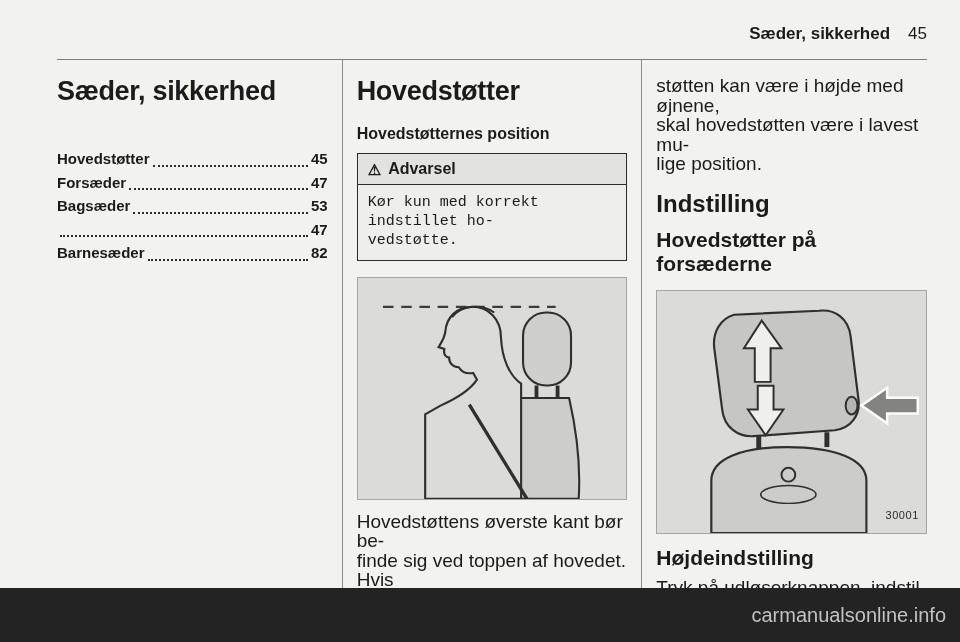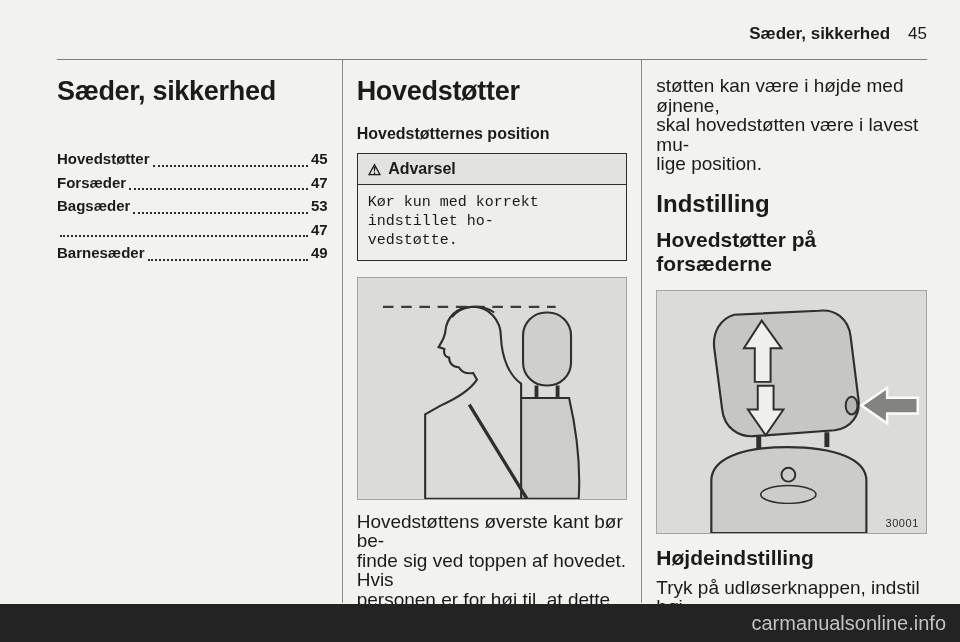--- a/index.html
+++ b/index.html
@@ -43,27 +43,27 @@
   .warning-box { border: 1px solid #2c2c2c; background: #eeeeeb; margin-top: 4px; }
   .warning-head { display: flex; align-items: center; gap: 7px; padding: 6px 10px;
                   border-bottom: 1px solid #2c2c2c; background: #e2e2df;
                   font-weight: bold; font-size: 16px; }
   .warn-icon { font-size: 15px; line-height: 1; }
   .warning-text { margin: 0; padding: 8px 10px 10px; font-size: 15px; line-height: 19px; font-family: Liberation Mono, monospace; }
 
   
   .fig { margin: 14px 0 12px; position: relative; background: #dbdbd8; border: 1px solid #a4a4a0; }
   .fig svg { display: block; width: 100%; height: auto; }
-  .fig-label { position: absolute; right: 7px; bottom: 4px; font-size: 11px; color: #2c2c2c; letter-spacing: 0.6px; }
+  .fig-label { position: absolute; right: 7px; bottom: 12px; font-size: 11px; color: #2c2c2c; letter-spacing: 0.6px; }
 
   .lines { white-space: pre-line; }
   .body { font-size: 19px; line-height: 19.5px; margin: 0; }
 
   
-  .watermark-bar { position: absolute; left: 0; right: 0; bottom: 0; height: 38px;
+  .watermark-bar { position: absolute; left: 0; right: 0; bottom: 0; height: 54px;
                    background: #232323; display: flex; align-items: center;
                    justify-content: flex-end; padding-right: 14px; z-index: 5; }
   .watermark-bar span { color: #c2c2c2; font-size: 20px; }
 </style>
 </head>
 <body>
 
 <div>
 
   <header class="page-header">
@@ -92,21 +92,21 @@
           <span class="toc-dots"></span>
           <span class="toc-page">53</span>
         </div>
         <div class="toc-row">
           <span class="toc-dots"></span>
           <span class="toc-page">47</span>
         </div>
         <div class="toc-row">
           <span class="toc-label">Barnesæder</span>
           <span class="toc-dots"></span>
-          <span class="toc-page">49</span>
+          <span class="toc-page">82</span>
         </div>
       </nav>
     </section>
 
     <section class="col col-mid">
       <h1 class="chapter-title">Hovedstøtter</h1>
       <h2 class="subhead">Hovedstøtternes position</h2>
 
       <div class="warning-box">
         <div class="warning-head">

